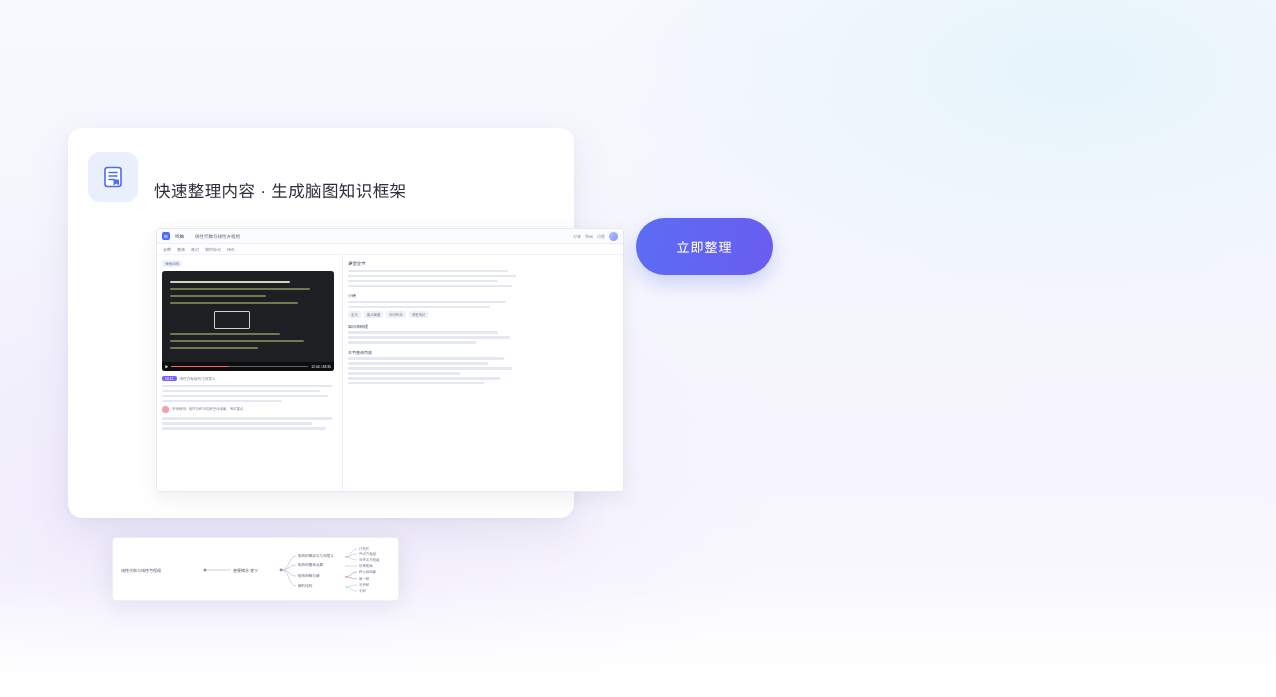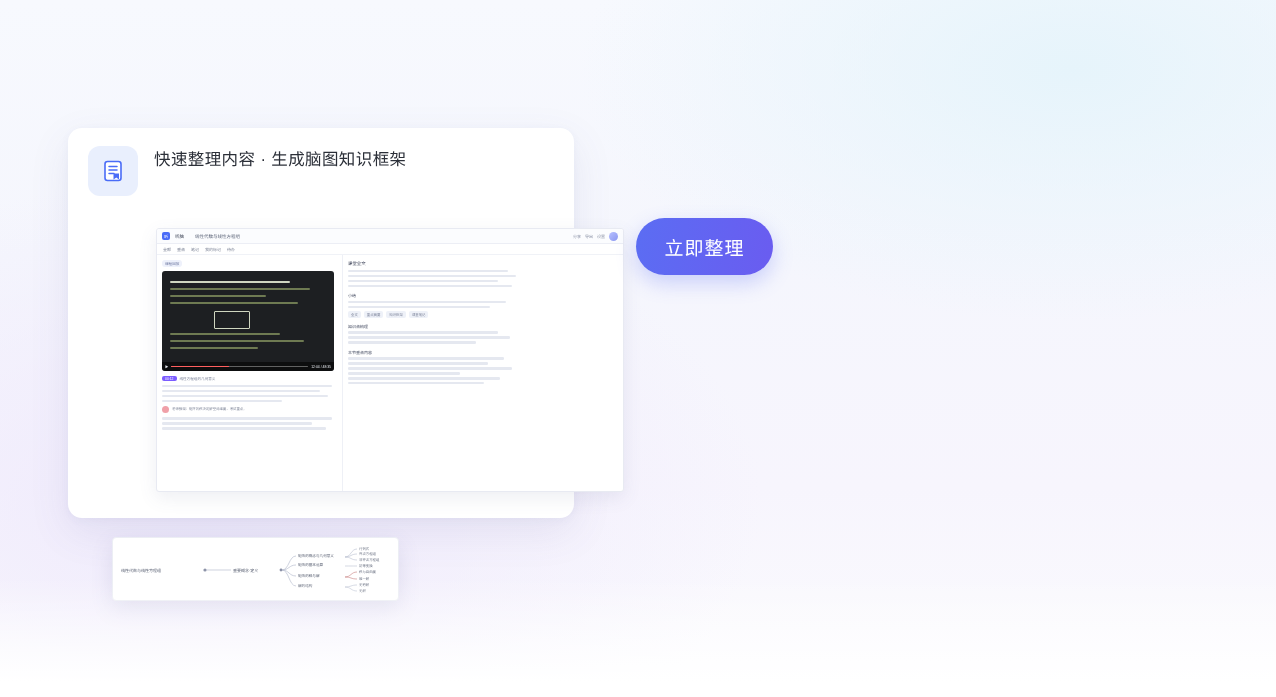--- a/index.html
+++ b/index.html
@@ -41,23 +41,23 @@
     top: 128px;
     width: 506px;
     height: 390px;
     background: #ffffff;
     border-radius: 14px;
     box-shadow: 0 14px 40px rgba(86, 92, 150, 0.10), 0 2px 8px rgba(86,92,150,0.05);
   }
   .showcase-head {
     position: absolute;
     left: 20px;
-    top: 18px;
+    top: 24px;
     display: flex;
-    align-items: flex-start;
+    align-items: flex-end;
     gap: 16px;
   }
   .showcase-badge {
     width: 50px;
     height: 50px;
     border-radius: 12px;
     background: #e9effd;
     display: flex;
     align-items: center;
     justify-content: center;
@@ -251,21 +251,21 @@
     width: 350px;
   }
   .cta {
     margin-top: 32px;
     width: 137px;
     height: 57px;
     border: none;
     border-radius: 28.5px;
     background: linear-gradient(100deg, #5b6df3 0%, #6a5cf0 100%);
     color: #ffffff;
-    font-size: 19px;
+    font-size: 13px;
     font-family: "Liberation Sans", sans-serif;
     letter-spacing: 1px;
     cursor: pointer;
     box-shadow: 0 8px 20px rgba(91,109,243,.28);
     text-align: center;
   }
 </style>
 </head>
 <body>
 

